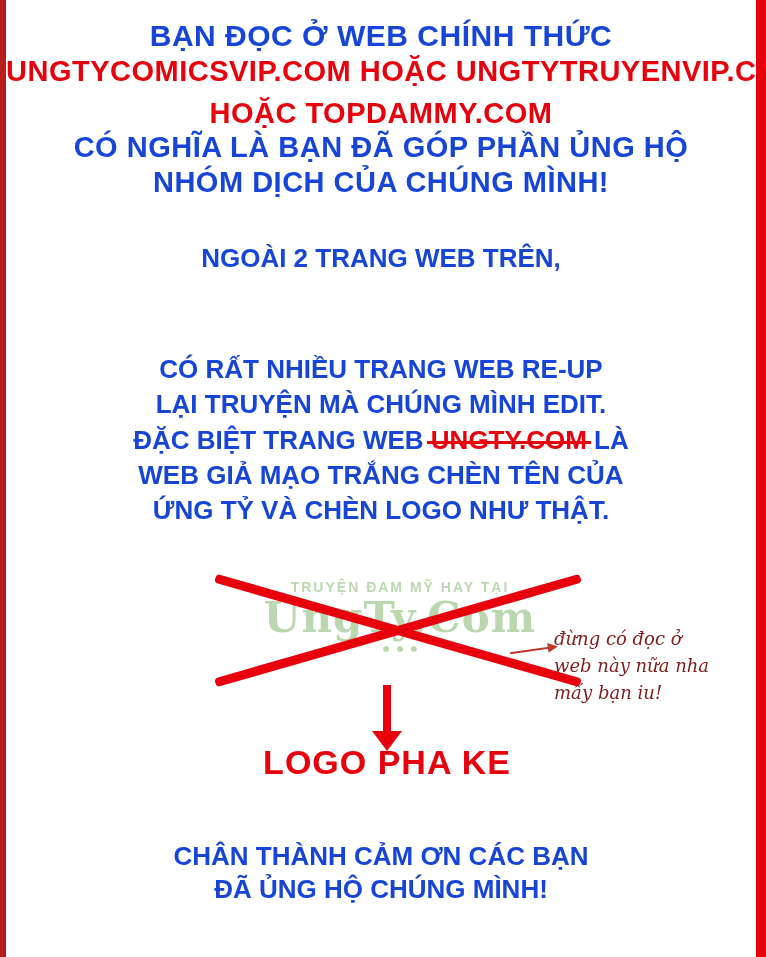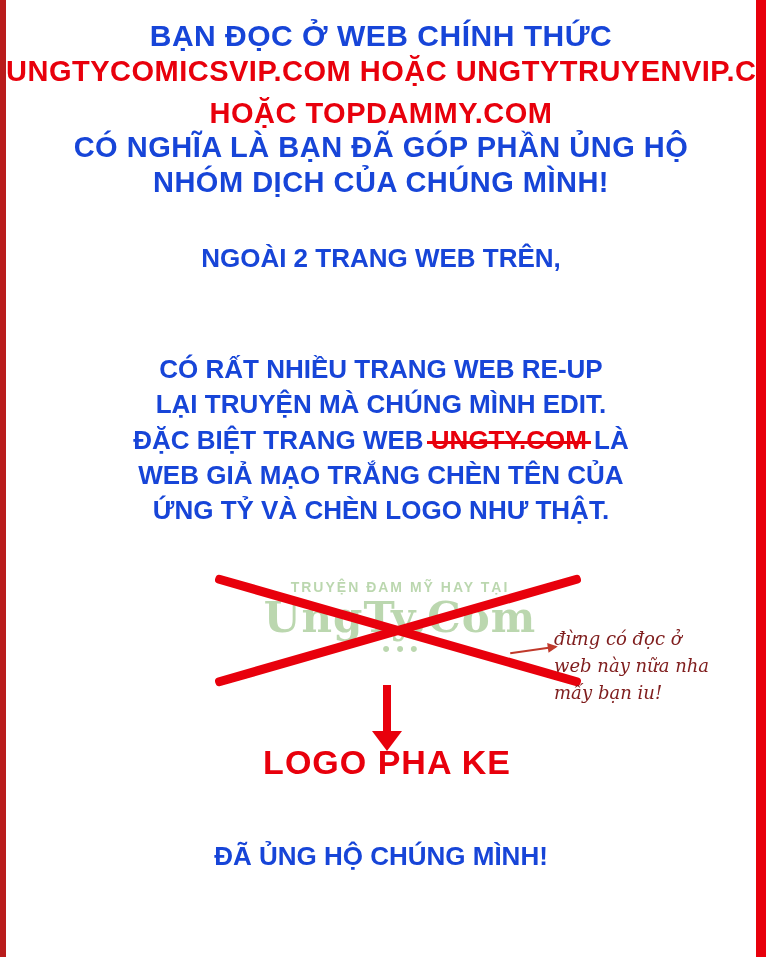--- a/index.html
+++ b/index.html
@@ -254,16 +254,17 @@
 
     <div class="hand-arrow"></div>
     <div class="handwrite">
       <div>đừng có đọc ở</div>
       <div>web này nữa nha</div>
       <div>mấy bạn iu!</div>
     </div>
   </div>
 
   <div class="notice block-thanks">
+    <span class="line">CHÂN THÀNH CẢM ƠN CÁC BẠN</span>
     <span class="line">ĐÃ ỦNG HỘ CHÚNG MÌNH!</span>
   </div>
 
 </div>
 
 </body></html>

